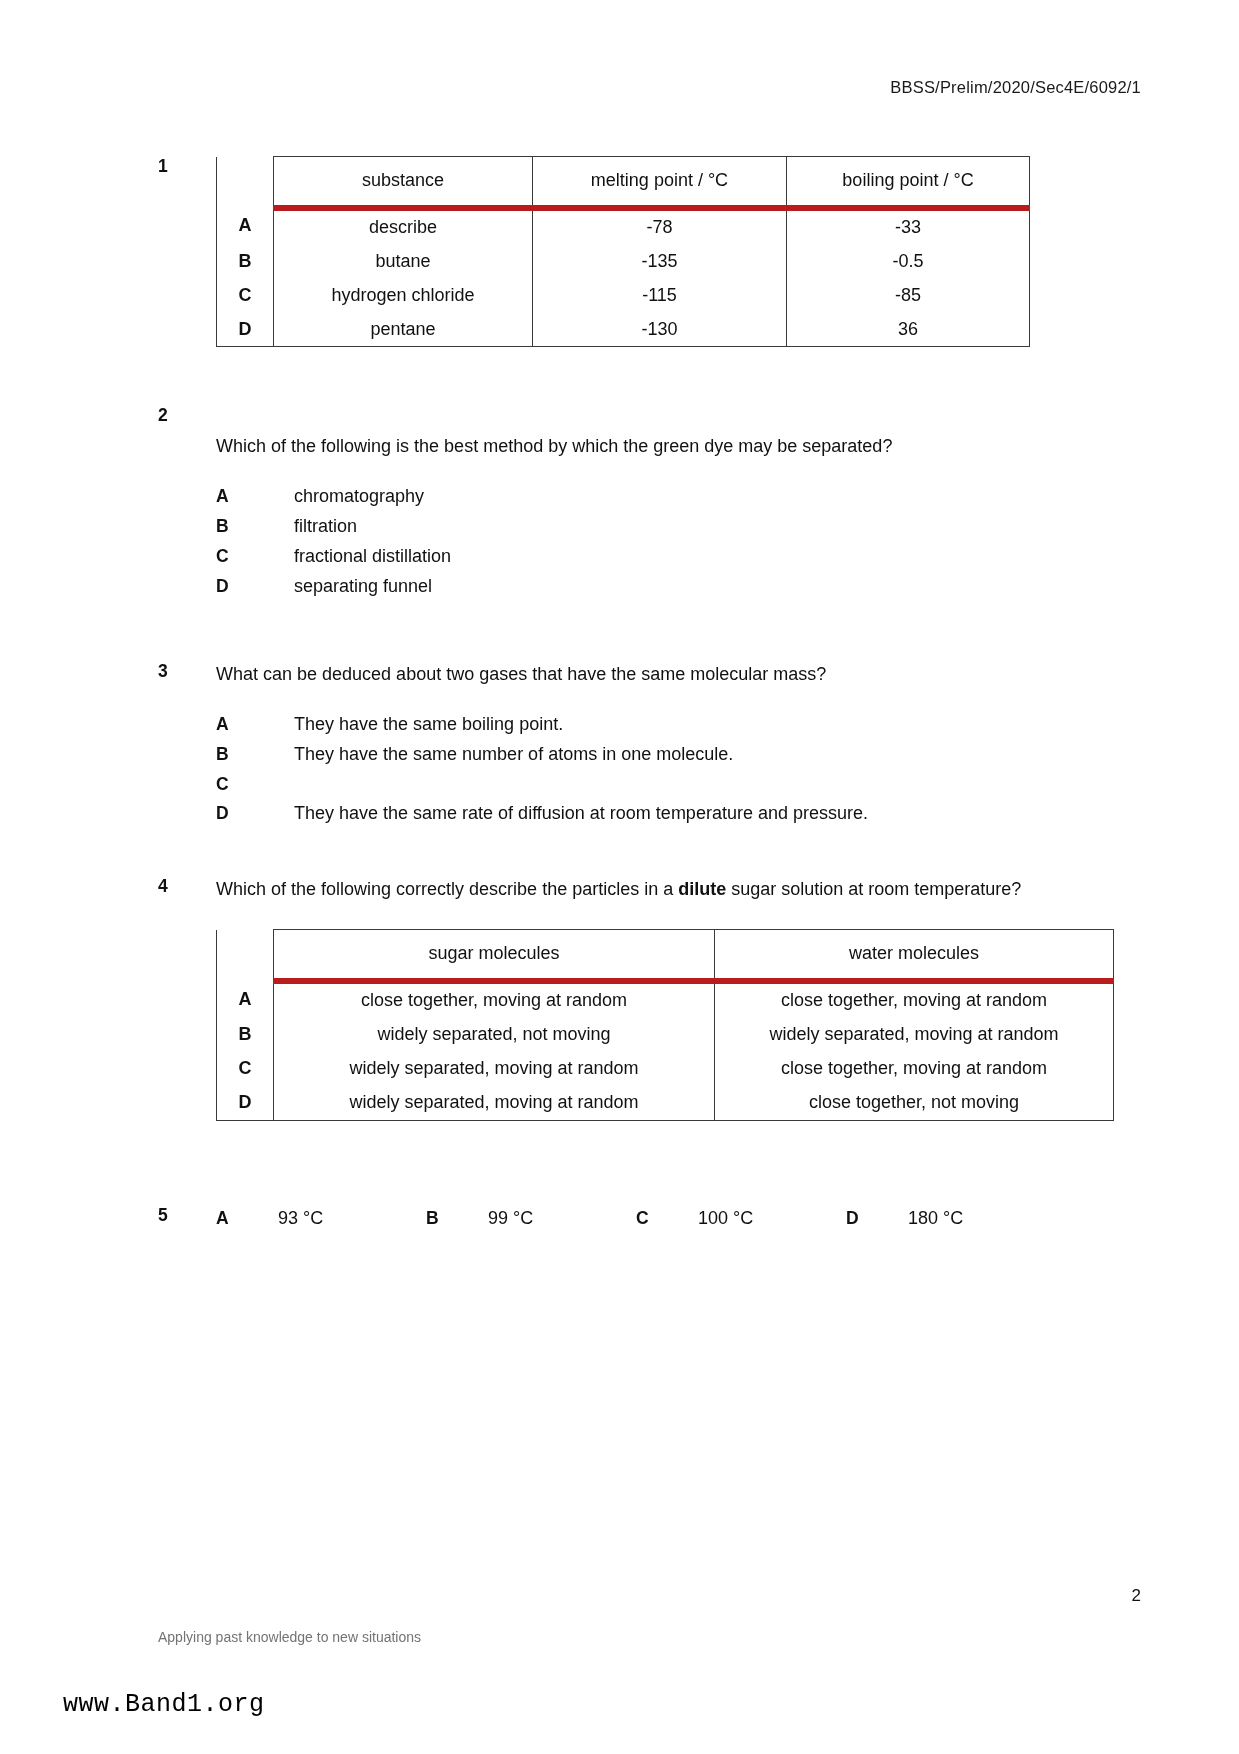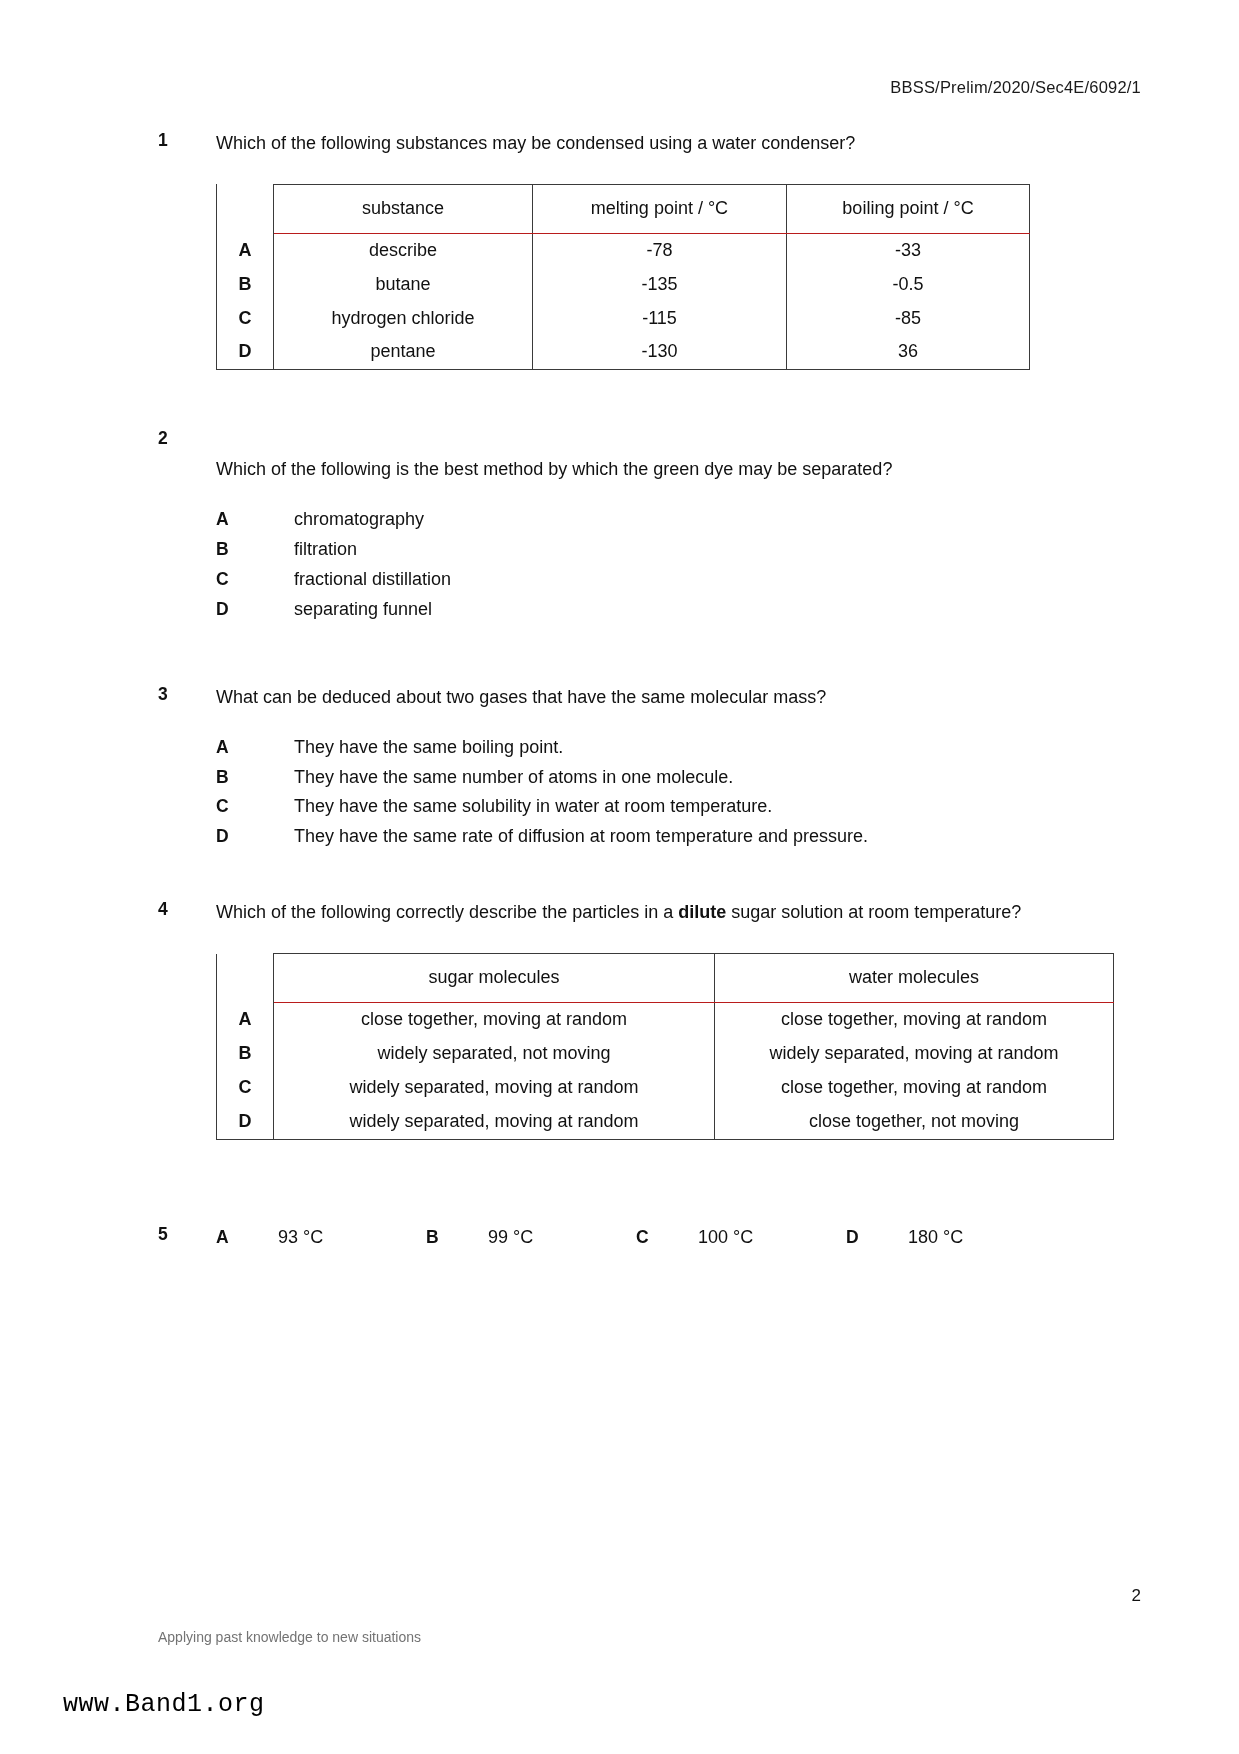--- a/index.html
+++ b/index.html
@@ -106,21 +106,21 @@
   table.qtable tbody tr td {
     border-top: none;
     border-bottom: none;
     padding-top: 3px;
     padding-bottom: 3px;
   }
   table.qtable tbody tr:last-child td {
     border-bottom: 1px solid #3a3a3a;
   }
   table.qtable thead td {
-    border-bottom: 1px solid #b91c1c;
+    border-bottom: 6px solid #b91c1c;
   }
   table.qtable td.corner { border-top: none; border-left: 1px solid #3a3a3a; }
 
   
   #table-q1 td.c-sub { width: 238px; }
   #table-q1 td.c-mp { width: 233px; }
   #table-q1 td.c-bp { width: 222px; }
 
   
   #table-q4 td.c-sugar { width: 420px; }
@@ -177,21 +177,20 @@
 
 <div class="page">
 
   <div class="header-code">BBSS/Prelim/2020/Sec4E/6092/1</div>
 
   <div class="content">
 
     <div class="qblock">
       <div class="qnum">1</div>
       <div class="qbody">
-        <div class="qtext nojust">Which of the following substances may be condensed using a water condenser?</div>
         <table class="qtable" id="table-q1">
           <thead>
             <tr>
               <td class="letter corner"></td>
               <td class="c-sub">substance</td>
               <td class="c-mp">melting point / °C</td>
               <td class="c-bp">boiling point / °C</td>
             </tr>
           </thead>
           <tbody>
@@ -262,21 +261,20 @@
           <div class="opt-row">
             <span class="opt-letter">A</span>
             <span class="opt-text">They have the same boiling point.</span>
           </div>
           <div class="opt-row">
             <span class="opt-letter">B</span>
             <span class="opt-text">They have the same number of atoms in one molecule.</span>
           </div>
           <div class="opt-row">
             <span class="opt-letter">C</span>
-            <span class="opt-text">They have the same solubility in water at room temperature.</span>
           </div>
           <div class="opt-row">
             <span class="opt-letter">D</span>
             <span class="opt-text">They have the same rate of diffusion at room temperature and pressure.</span>
           </div>
         </div>
       </div>
     </div>
 
     <div class="sp46"></div>

